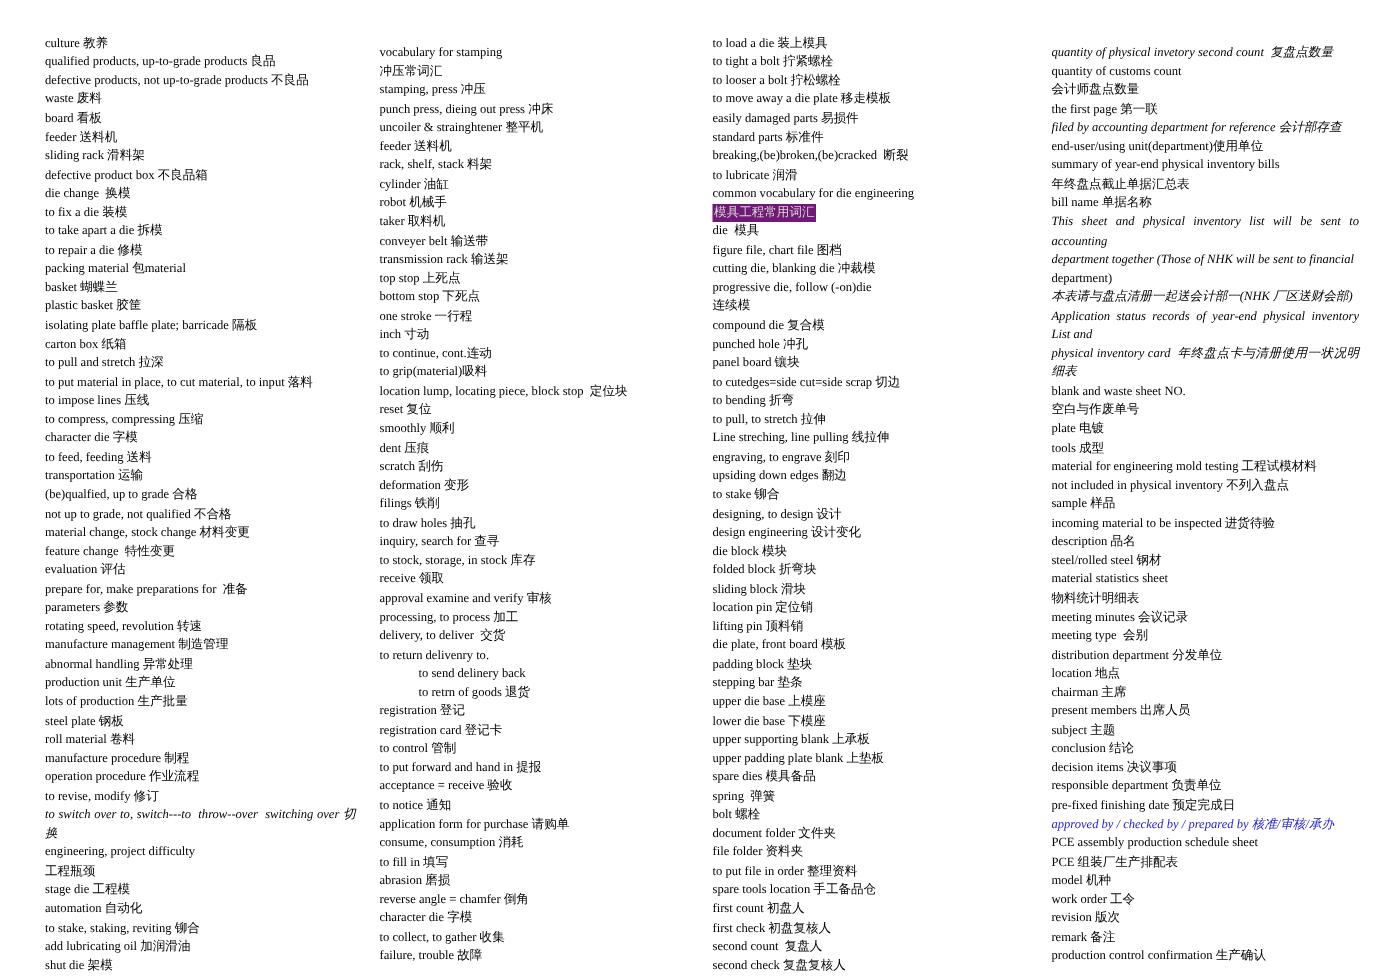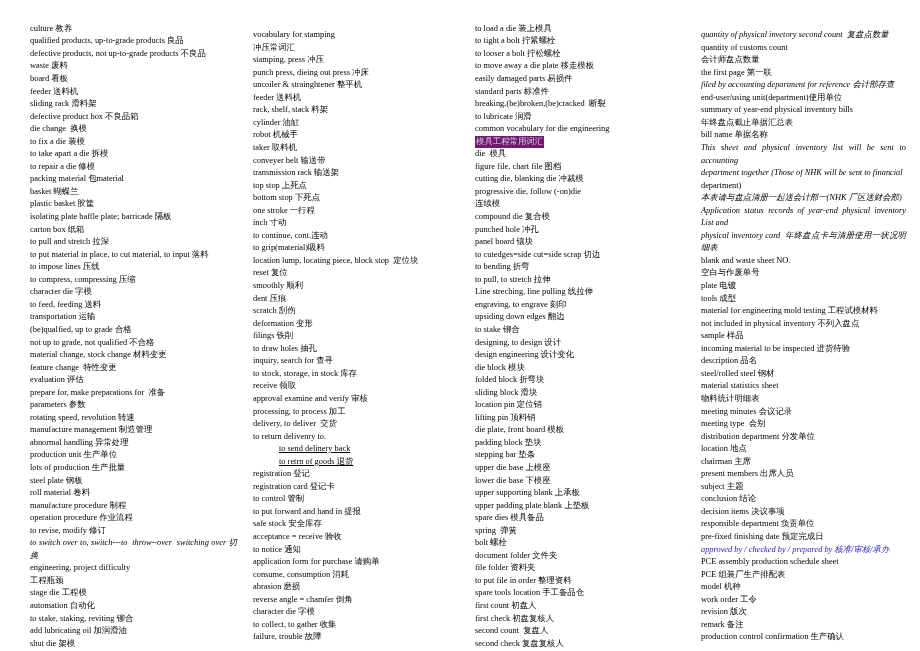--- a/index.html
+++ b/index.html
@@ -52,21 +52,20 @@
     background: #701a75;
     color: #d8d8d8;
     display: inline-block;
     padding: 0 1px;
   }
   .entry.blue {
     color: #2222cc;
   }
   .entry.indent {
     padding-left: 26px;
-    text-decoration: underline;
   }
 </style>
 </head>
 <body>
 
 <div class="page">
   <div class="column col-1">
       <div class="entry">culture 教养</div>
       <div class="entry">qualified products, up-to-grade products 良品</div>
       <div class="entry">defective products, not up-to-grade products 不良品</div>
@@ -150,25 +149,25 @@
       <div class="entry">approval examine and verify 审核</div>
       <div class="entry">processing, to process 加工</div>
       <div class="entry">delivery, to deliver  交货</div>
       <div class="entry">to return delivenry to.</div>
       <div class="entry indent">to send delinery back</div>
       <div class="entry indent">to retrn of goods 退货</div>
       <div class="entry">registration 登记</div>
       <div class="entry">registration card 登记卡</div>
       <div class="entry">to control 管制</div>
       <div class="entry">to put forward and hand in 提报</div>
-      <div class="entry">safe stock 安全库存</div>
       <div class="entry">acceptance = receive 验收</div>
       <div class="entry">to notice 通知</div>
       <div class="entry">application form for purchase 请购单</div>
       <div class="entry">consume, consumption 消耗</div>
+      <div class="entry">to fill in 填写</div>
       <div class="entry">abrasion 磨损</div>
       <div class="entry">reverse angle = chamfer 倒角</div>
       <div class="entry">character die 字模</div>
       <div class="entry">to collect, to gather 收集</div>
       <div class="entry">failure, trouble 故障</div>
     </div>
   <div class="column col-3">
       <div class="entry">to load a die 装上模具</div>
       <div class="entry">to tight a bolt 拧紧螺栓</div>
       <div class="entry">to looser a bolt 拧松螺栓</div>

